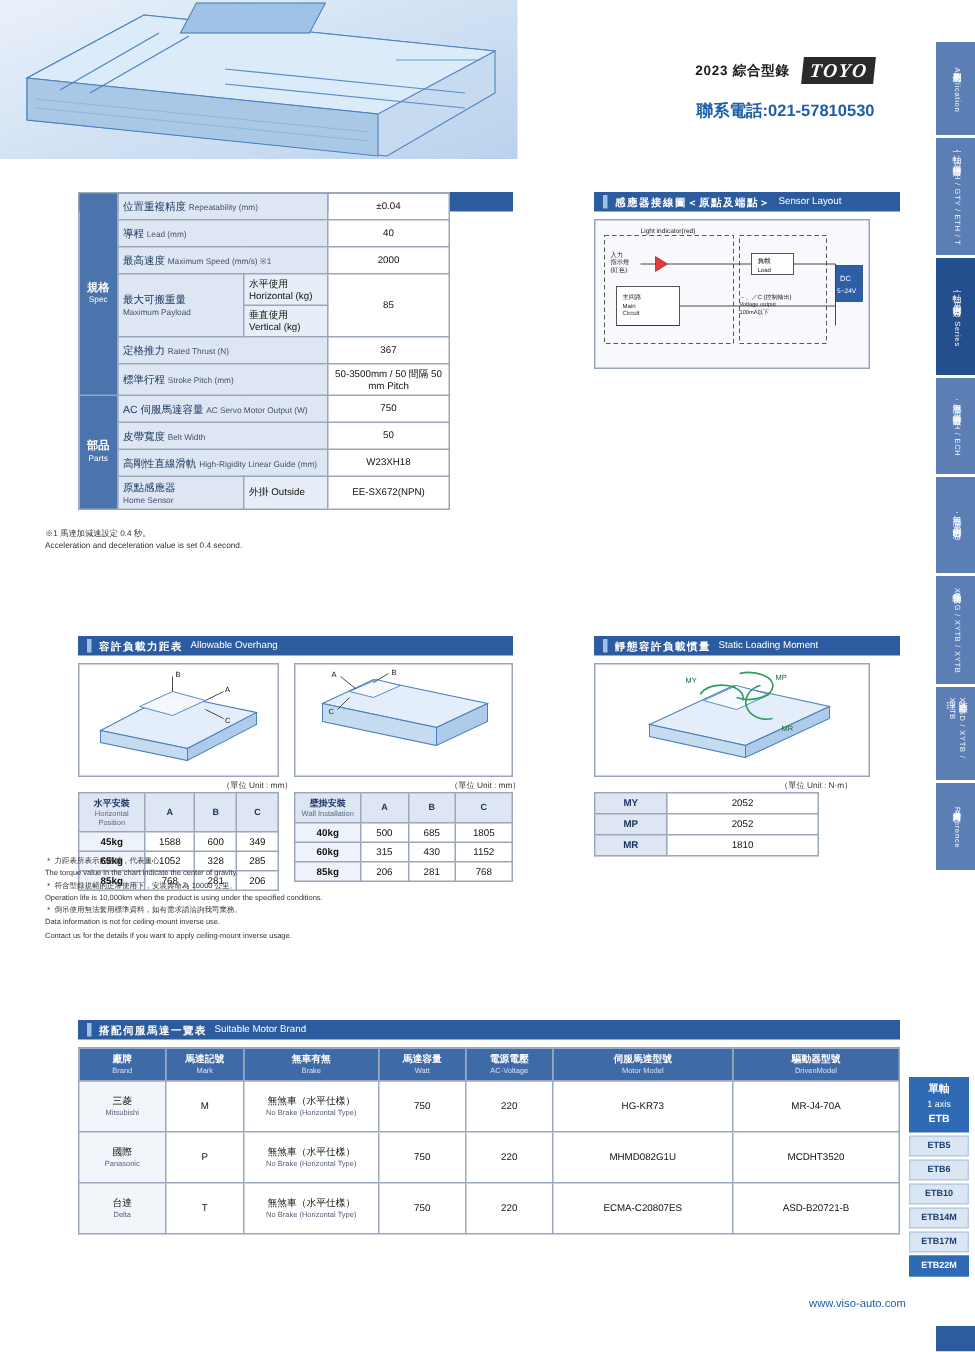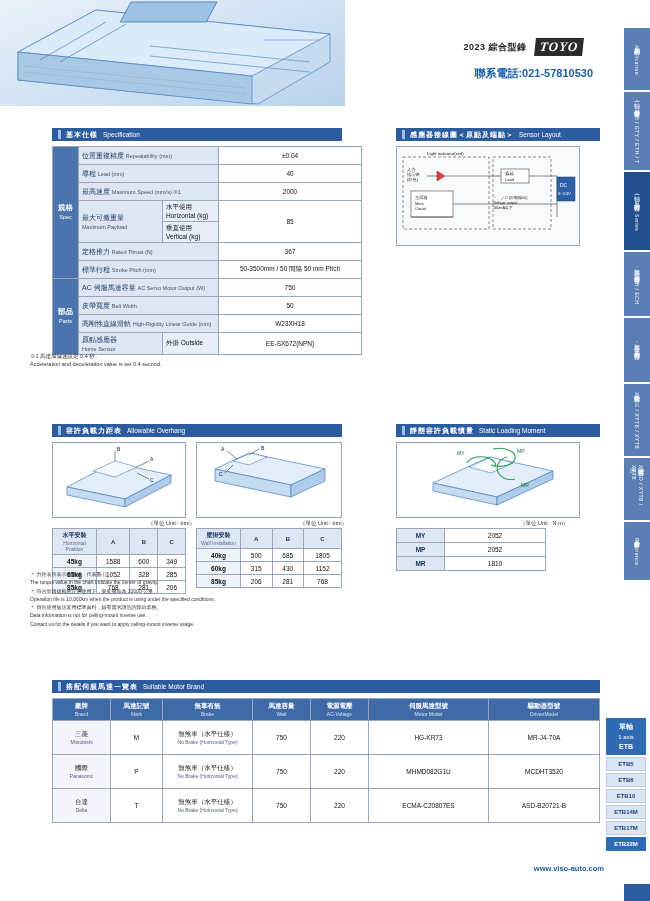--- a/index.html
+++ b/index.html
@@ -35,21 +35,21 @@
     display:flex; align-items:center; gap:8px;
   }
   .toyo-logo {
     font-family:"Liberation Serif", serif;
     font-style:italic; font-weight:bold; font-size:13px;
     color:#ffffff; background:#2b2b2b; padding:1px 5px 1px 5px;
     letter-spacing:1px;
     transform: skewX(-6deg);
   }
   .hdr-phone {
-    position:absolute; right:12px; top:66px;
+    position:absolute; right:22px; top:66px;
     font-size:11px; color:#1d5fa8; font-weight:bold;
   }
 
   
   .side-tabs { position:absolute; right:0; top:28px; width:26px; }
   .side-tab {
     width:26px; margin-bottom:2px;
     background:#5b7fb4; color:#fff;
     writing-mode: vertical-rl;
     text-orientation: mixed;
@@ -85,21 +85,21 @@
   .sec .cn { margin-right:5px; letter-spacing:1px; }
   .sec .en { font-weight:normal; font-size:6.5px; }
   .sec::before{
     content:""; display:inline-block; width:3px; height:9px; background:#9fc0e6; margin-right:5px;
   }
 
   
   table { border-collapse:collapse; }
   td, th { border:1px solid #9aa7bb; padding:2px 3px; font-size:6.5px; }
 
-  .spec-table { position:absolute; left:52px; top:146px; width:310px; }
+  .spec-table { position:absolute; left:52px; top:128px; width:248px; }
   .spec-table td { height:18px; }
   .lbl { background:#dde6f2; color:#16325c; width:140px; }
   .lbl .cn { font-size:7px; }
   .lbl .en { font-size:5.5px; color:#44536b; }
   .val { text-align:center; background:#fff; }
   .sidecell {
     background:#4b74ad; color:#fff; text-align:center; width:26px;
     font-size:7.5px; font-weight:bold; line-height:1.4;
   }
   .sidecell .en { font-size:5.5px; font-weight:normal; display:block; }
@@ -139,21 +139,21 @@
   .motor-table { position:absolute; left:52px; top:698px; width:548px; }
   .motor-table th {
     background:#3f6aa8; color:#fff; height:22px; font-size:6.5px; font-weight:bold;
   }
   .motor-table th .en { display:block; font-size:5px; font-weight:normal; color:#d6e3f3; }
   .motor-table td { height:34px; text-align:center; background:#fff; font-size:6.5px; }
   .motor-table td.brand { background:#f2f5fa; }
   .motor-table td .en { display:block; font-size:5px; color:#55607a; }
 
   .site {
-    position:absolute; right:46px; top:864px; font-size:7.5px; color:#1b5ea8; font-weight:bold;
+    position:absolute; right:46px; top:864px; font-size:7.5px; color:#1b5ea8; font-weight:normal;
   }
   .bottom-bar {
     position:absolute; left:0; top:884px; width:650px; height:17px; background:#ffffff;
   }
   .bottom-bar .blue { position:absolute; right:0; top:0; width:26px; height:17px; background:#2d5c9e; }
 </style>
 </head>
 <body>
 
 <div class="page">

